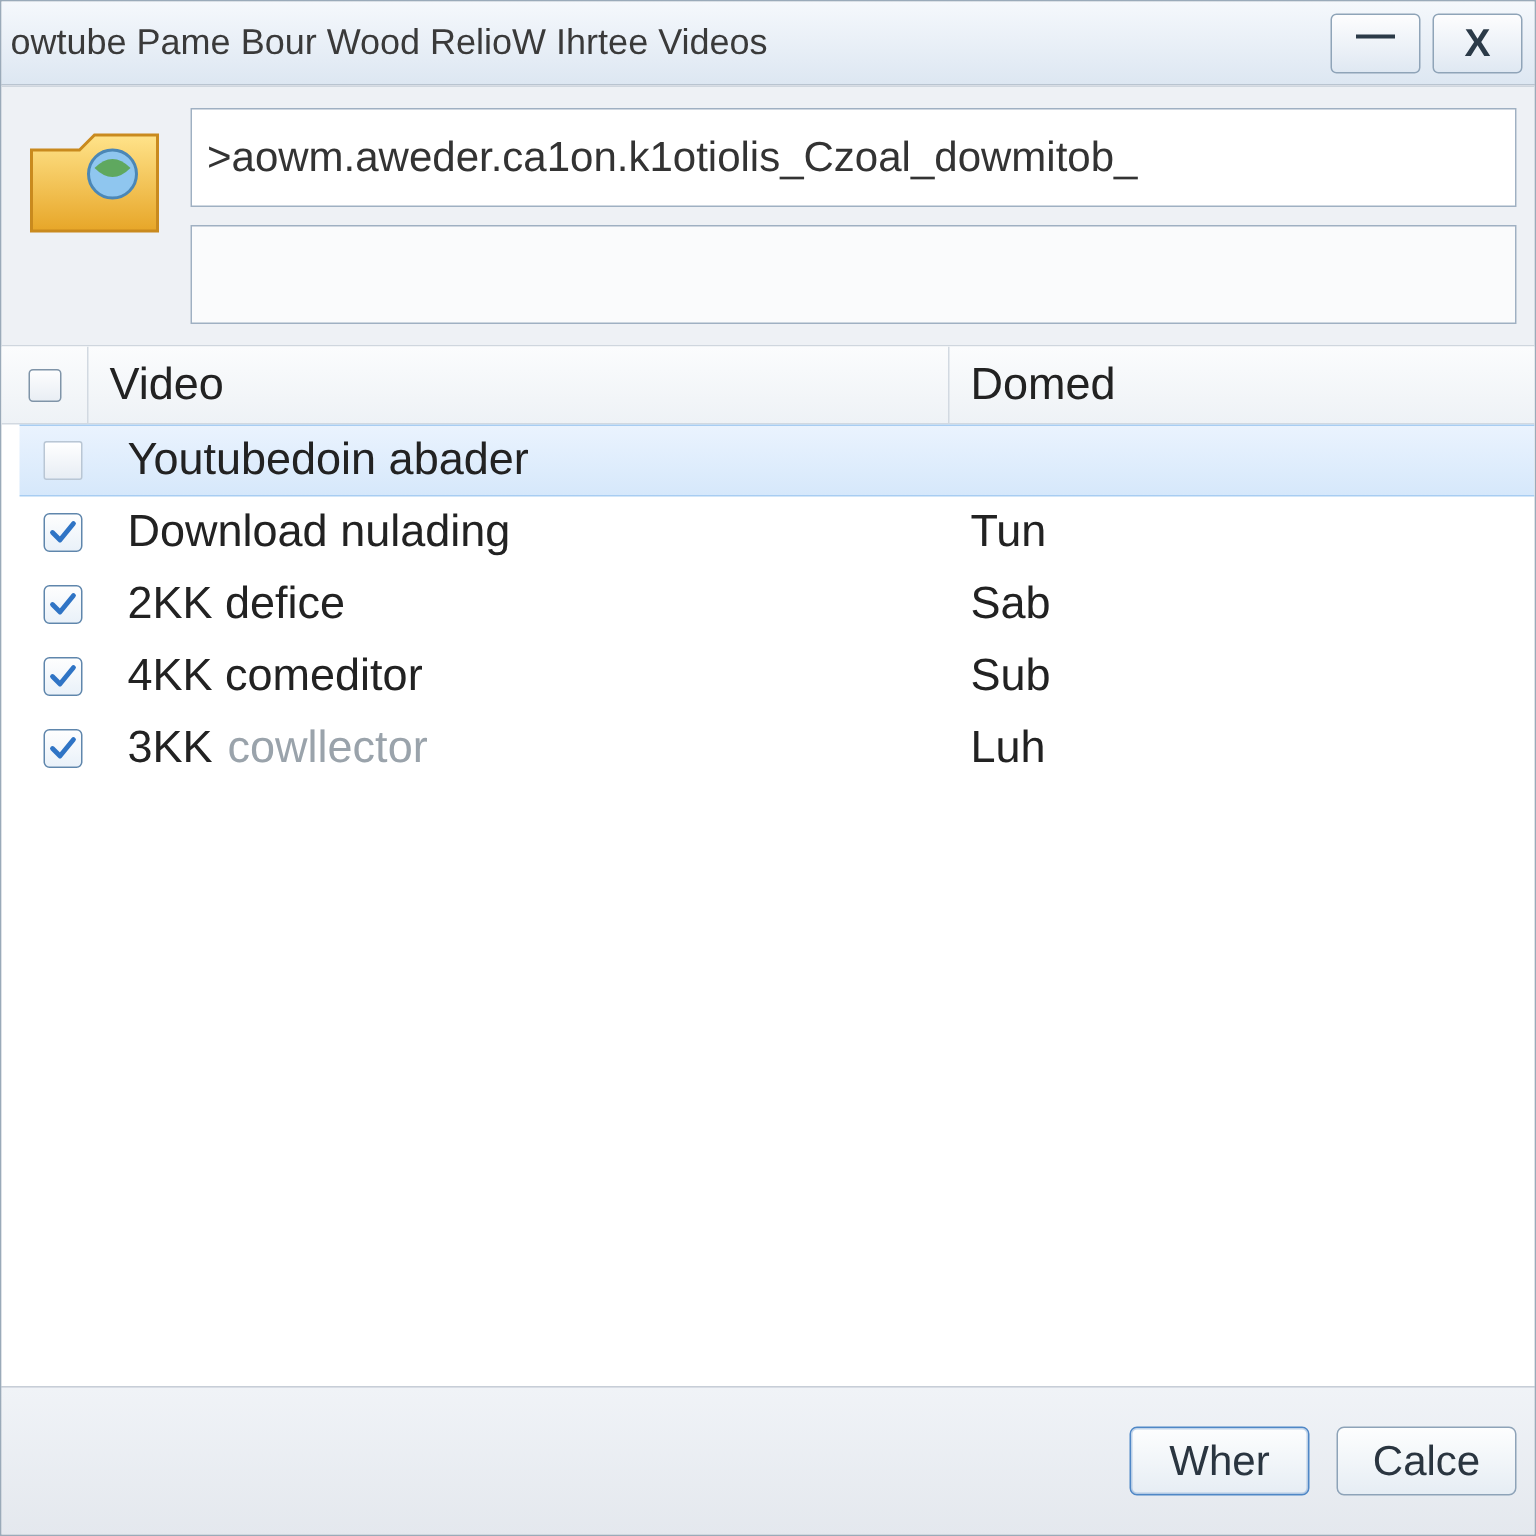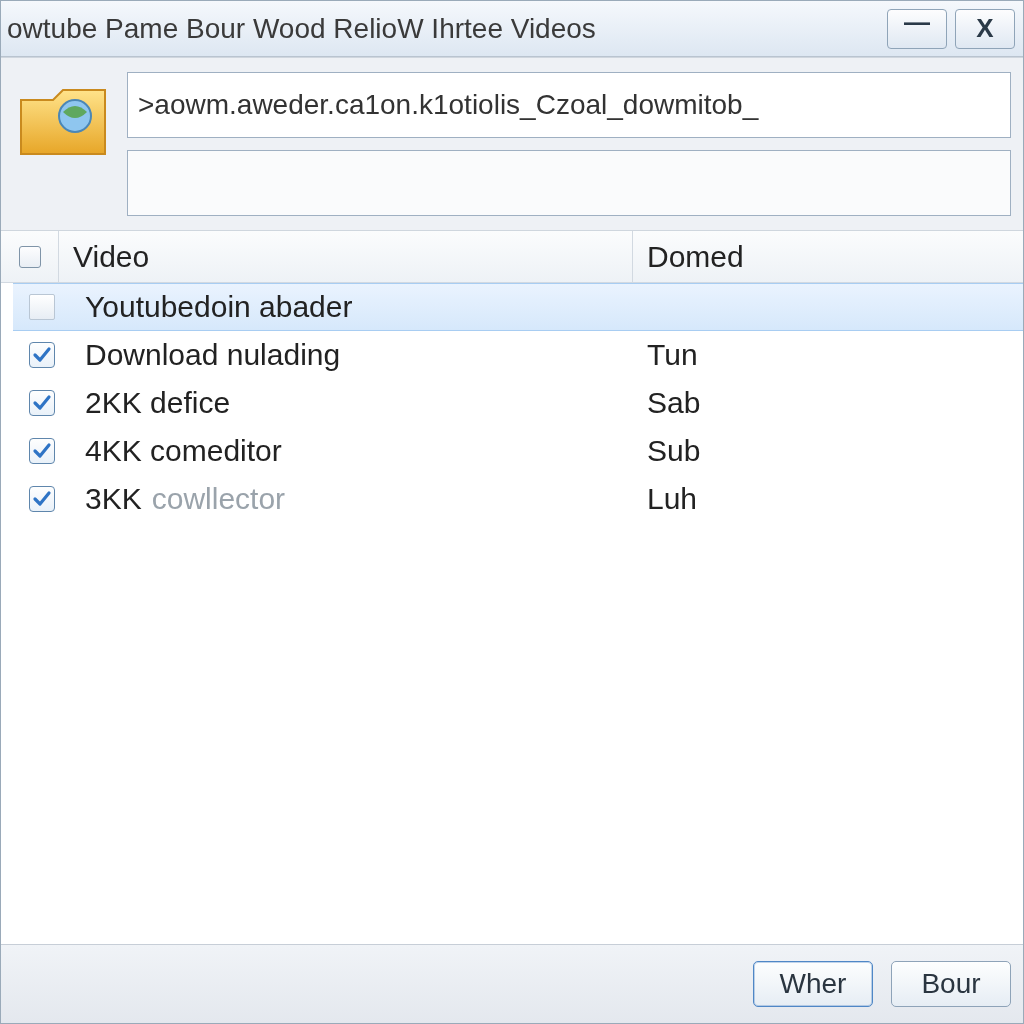--- a/index.html
+++ b/index.html
@@ -20,21 +20,21 @@
   .titlebar {
     height: 56px;
     background: linear-gradient(#f5f8fc, #dde7f2);
     border-bottom: 1px solid #b9c4d0;
     display: flex; align-items: center;
     padding-left: 6px;
   }
   .titlebar .title {
     flex: 1;
     color: #3a3a3a;
-    font-size: 28px;
+    font-size: 24px;
     white-space: nowrap; overflow: hidden;
   }
   .win-btn {
     width: 60px; height: 40px;
     margin-right: 8px;
     border: 1px solid #8fa4b8;
     border-radius: 4px;
     background: linear-gradient(#fdfdfe, #dfe8f2);
     display: flex; align-items: center; justify-content: center;
     font-size: 26px; color: #2b3a48;
@@ -158,21 +158,21 @@
   .row-icon {
     width: 26px; height: 26px;
     border: 1px solid #b9c6d4;
     background: linear-gradient(#ffffff, #e7edf4);
     border-radius: 2px;
   }
   .muted { color: #9aa3ab; }
 
   
   .footer {
-    height: 79px;
+    height: 99px;
     background: linear-gradient(#f0f3f7, #e4e8ee);
     border-top: 1px solid #c7ced7;
     display: flex; align-items: center; justify-content: flex-end;
     padding-right: 12px; gap: 18px;
   }
   .btn {
     min-width: 120px; height: 46px;
     padding: 0 22px;
     border: 1px solid #8ea3b8;
     border-radius: 5px;
@@ -286,16 +286,16 @@
         <span>3KK </span>
           <span class="muted">cowllector</span>
       </div>
       <div class="cell domed">Luh</div>
     </div>
 
   </div>
 
   <div class="footer">
     <div class="btn primary">Wher</div>
-    <div class="btn">Bour</div>
+    <div class="btn">Calce</div>
   </div>
 
 </div>
 
 </body></html>

